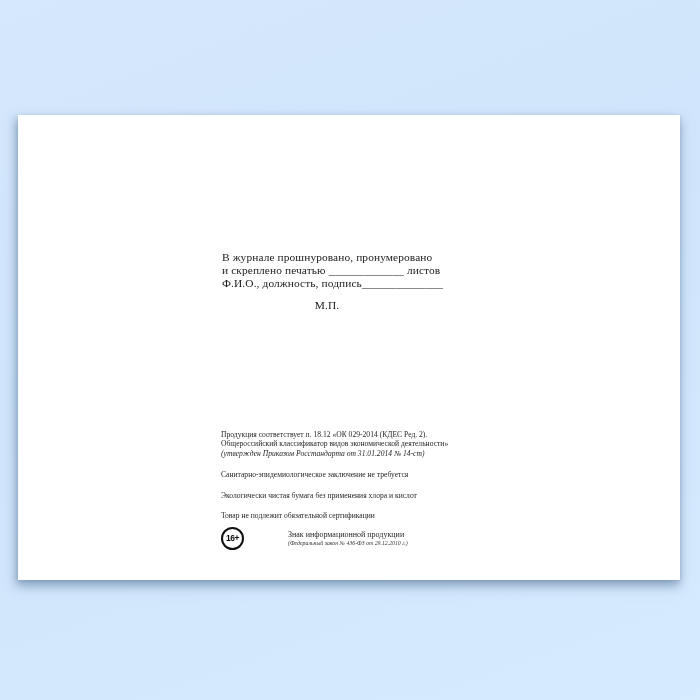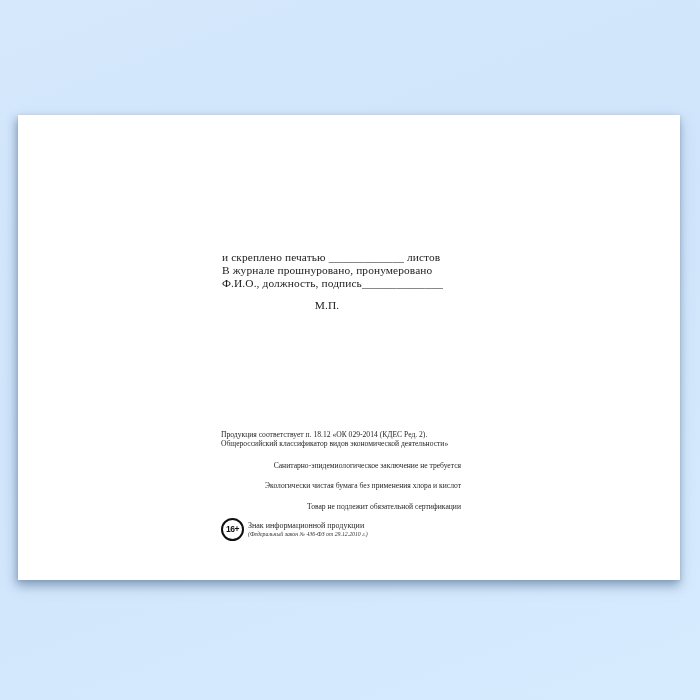--- a/index.html
+++ b/index.html
@@ -56,29 +56,29 @@
     font-size: 7.6px;
     line-height: 9.4px;
     color: #262626;
     white-space: nowrap;
   }
   .compliance-italic {
     font-style: italic;
   }
   .note {
     margin-top: 11px;
-    text-align: right;
   }
   .note-first {
     margin-top: 12px;
   }
   .badge-row {
     margin-top: 7px;
     display: flex;
     align-items: flex-start;
+    gap: 40px;
   }
   .badge-circle {
     width: 19px;
     height: 19px;
     border: 2px solid #101010;
     border-radius: 50%;
     display: flex;
     align-items: center;
     justify-content: center;
     font-family: "Liberation Sans", sans-serif;
@@ -104,29 +104,30 @@
     color: #333333;
   }
 </style>
 </head>
 <body>
 
 <div class="scene">
   <div class="page">
 
     <div class="stamp-block">
+      <div class="stamp-line">В журнале прошнуровано, пронумеровано</div>
       <div class="stamp-line">и скреплено печатью _____________ листов</div>
-      <div class="stamp-line">В журнале прошнуровано, пронумеровано</div>
       <div class="stamp-line">Ф.И.О., должность, подпись______________</div>
       <div class="seal-mark">М.П.</div>
     </div>
 
     <div class="info-block">
       <div>Продукция соответствует п. 18.12 «ОК 029-2014 (КДЕС Ред. 2).</div>
       <div>Общероссийский классификатор видов экономической деятельности»</div>
+      <div class="compliance-italic">(утвержден Приказом Росстандарта от 31.01.2014 № 14-ст)</div>
 
       <div class="note note-first">Санитарно-эпидемиологическое заключение не требуется</div>
       <div class="note">Экологически чистая бумага без применения хлора и кислот</div>
       <div class="note">Товар не подлежит обязательной сертификации</div>
 
       <div class="badge-row">
         <div class="badge-circle">16+</div>
         <div class="badge-text">
           <div class="badge-title">Знак информационной продукции</div>
           <div class="badge-law">(Федеральный закон № 436-ФЗ от 29.12.2010 г.)</div>

